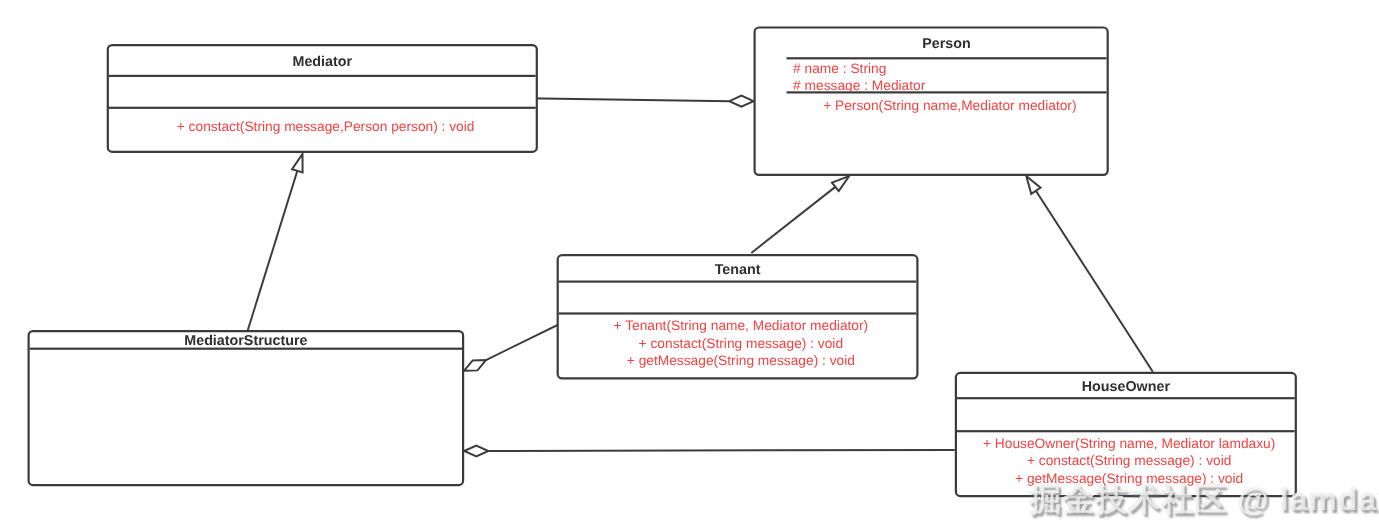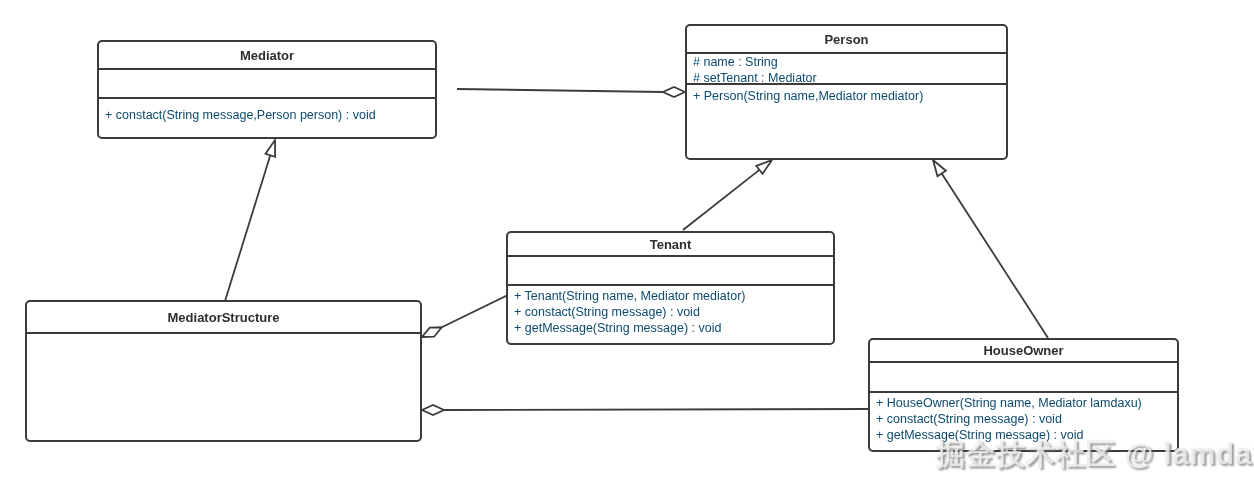--- a/index.html
+++ b/index.html
@@ -48,42 +48,43 @@
     flex: 0 0 auto;
     border-bottom: 2px solid #3b3b3b;
     padding: 1px 0 0 6px;
     overflow: hidden;
   }
   .uml-methods {
     box-sizing: border-box;
     flex: 1 1 auto;
     padding: 3px 0 0 6px;
     overflow: hidden;
+    text-align: center;
   }
   .member {
     font-size: 12.5px;
     line-height: 15.5px;
     white-space: nowrap;
-    color: #0c4a6e;
+    color: #ef4444;
   }
   
   #class-mediator .uml-title   { height: 28px; }
   #class-mediator .uml-attrs   { height: 29px; }
   #class-mediator .uml-methods { padding-top: 9px; }
 
   #class-person .uml-title   { height: 28px; }
   #class-person .uml-attrs   { height: 31px; }
   #class-person .uml-methods { padding-top: 4px; }
 
   #class-tenant .uml-title   { height: 24px; }
   #class-tenant .uml-attrs   { height: 29px; }
   #class-tenant .uml-methods { padding-top: 2px; }
   #class-tenant .member      { line-height: 16px; }
 
-  #class-mediator-structure .uml-title   { height: 32px; }
+  #class-mediator-structure .uml-title   { height: 16px; }
   #class-mediator-structure .uml-attrs   { height: 31px; }
   #class-mediator-structure .uml-methods { padding-top: 1px; }
   #class-mediator-structure .uml-methods .member { line-height: 15.3px; font-size: 12.3px; }
 
   #class-house-owner .uml-title   { height: 23px; }
   #class-house-owner .uml-attrs   { height: 30px; }
   #class-house-owner .uml-methods { padding-top: 2px; }
   #class-house-owner .member      { line-height: 16px; }
 
   .watermark {
@@ -131,33 +132,33 @@
       <line x1="441.8" y1="327.3" x2="518" y2="290"></line>
       <polygon points="422,337 434.1,336.7 441.8,327.3 429.7,327.7" fill="#ffffff"></polygon>
     </g>
 
     <g stroke="#3b3b3b" stroke-width="1.8" fill="none">
       <line x1="444" y1="410" x2="868" y2="409"></line>
       <polygon points="422,410 433,405 444,410 433,415" fill="#ffffff"></polygon>
     </g>
   </svg>
 
-  <div class="uml-class" id="class-mediator" style="left:97px; top:40px; width:340px; height:99px;">
+  <div class="uml-class" id="class-mediator" style="left:97px; top:40px; width:392px; height:99px;">
     <div class="uml-title">Mediator</div>
     <div class="uml-attrs"></div>
     <div class="uml-methods">
       <div class="member">+ constact(String message,Person person) : void</div>
     </div>
   </div>
 
-  <div class="uml-class" id="class-person" style="left:685px; top:24px; width:323px; height:136px;">
+  <div class="uml-class" id="class-person" style="left:685px; top:24px; width:323px; height:136px;padding-left:28px;">
     <div class="uml-title">Person</div>
     <div class="uml-attrs">
       <div class="member"># name : String</div>
-      <div class="member"># setTenant : Mediator</div>
+      <div class="member"># message : Mediator</div>
     </div>
     <div class="uml-methods">
       <div class="member">+ Person(String name,Mediator mediator)</div>
     </div>
   </div>
 
   <div class="uml-class" id="class-tenant" style="left:506px; top:231px; width:329px; height:114px;">
     <div class="uml-title">Tenant</div>
     <div class="uml-attrs"></div>
     <div class="uml-methods">

